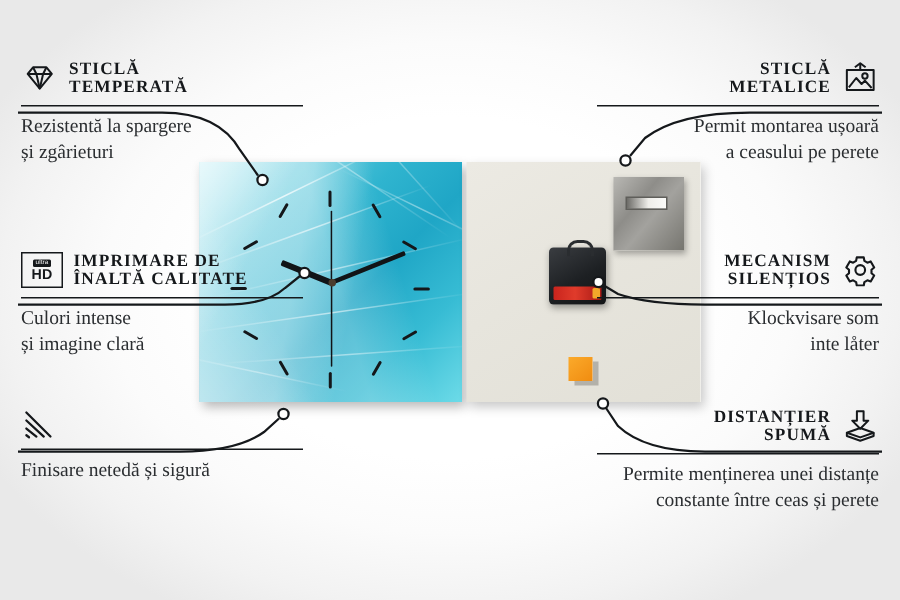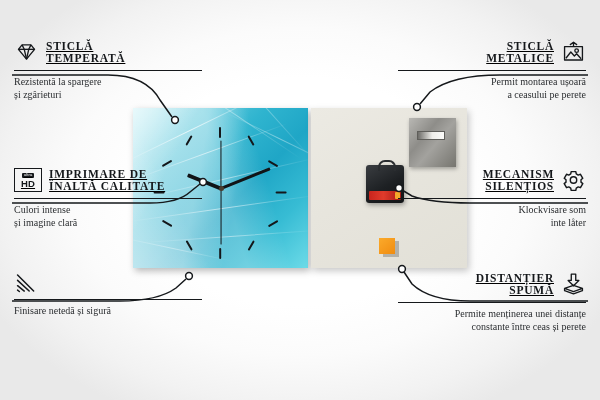--- a/index.html
+++ b/index.html
@@ -56,32 +56,32 @@
   .battery{position:absolute;left:3px;bottom:3px;width:32px;height:9px;background:linear-gradient(90deg,#c9241d 0%,#e03b2b 45%,#a81a15 100%);border-radius:1px;}
   .battery-tip{position:absolute;right:1px;top:1px;width:5px;height:7px;background:#f3a92a;border-radius:1px;}
   .foam{
     position:absolute;left:68px;top:130px;width:16px;height:16px;
     background:linear-gradient(140deg,#fbaa2b,#f08c10);
     box-shadow:4px 3px 0 rgba(120,118,110,.45);
   }
 
   
   .callout{position:absolute;width:188px;}
-  .callout .head{display:flex;align-items:center;gap:7px;text-decoration:underline;}
+  .callout .head{display:flex;align-items:center;gap:7px;}
   .callout.left .head{justify-content:flex-start;}
   .callout.right .head{justify-content:flex-end;}
   .titles{display:flex;flex-direction:column;line-height:1.08;}
   .titles span{
     font-family:"Liberation Serif", serif;
     font-weight:700;font-size:11.5px;letter-spacing:.75px;color:#15181b;
     white-space:nowrap;
   }
   .callout.right .titles span{text-align:right;}
   .rule{height:1px;background:#15181b;margin:5px 0 4px;}
-  .desc{font-family:"Liberation Serif", serif;font-size:10px;color:#2b2e31;line-height:1.32;}
+  .desc{font-family:"Liberation Serif", serif;font-size:13px;color:#2b2e31;line-height:1.32;}
   .callout.right .desc{text-align:right;}
 
   .ico{width:25px;height:22px;flex:0 0 25px;display:block;}
   .ico svg{display:block;width:100%;height:100%;}
 
   .hdbox{
     width:26px;height:22px;flex:0 0 26px;border:1.4px solid #15181b;
     display:flex;flex-direction:column;align-items:center;justify-content:center;line-height:1;
   }
   .hdbox b{font-family:"Liberation Sans",sans-serif;font-size:9.5px;font-weight:700;color:#15181b;letter-spacing:.2px;text-align:right;}

